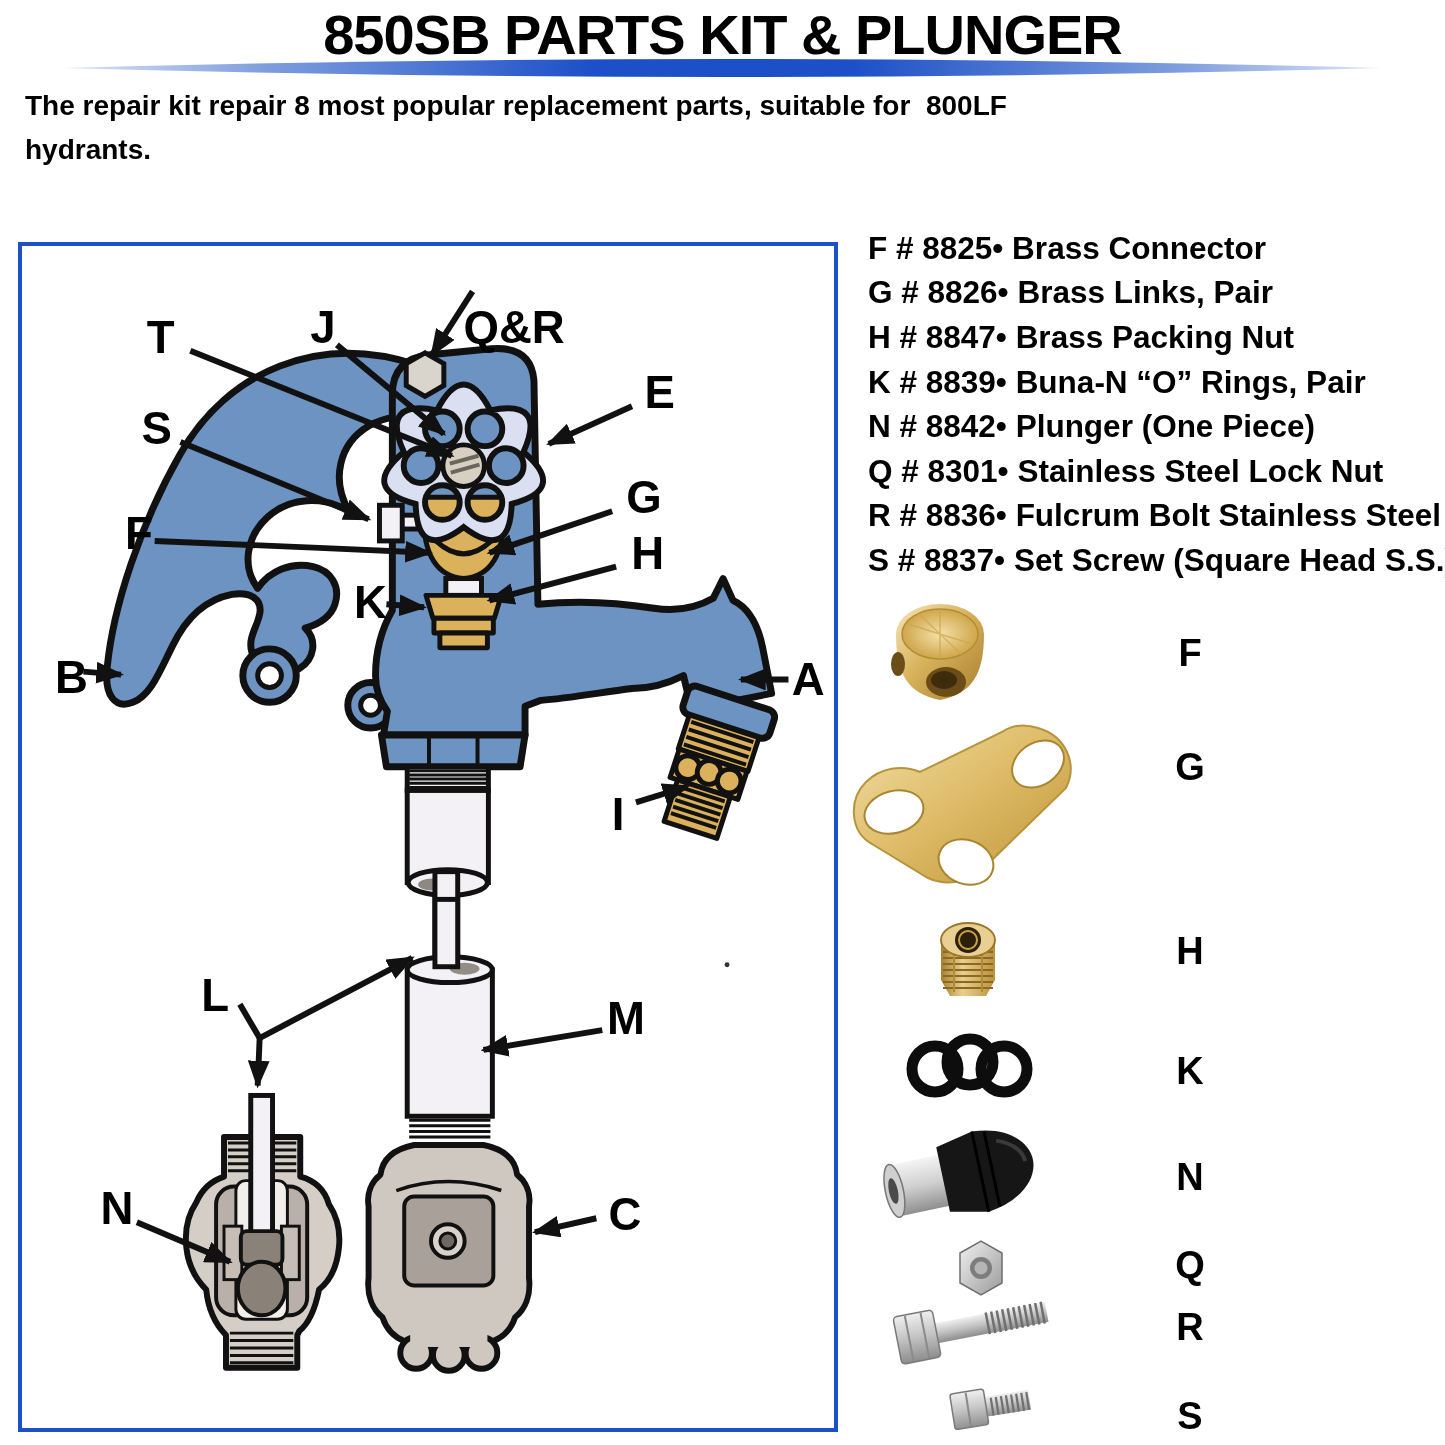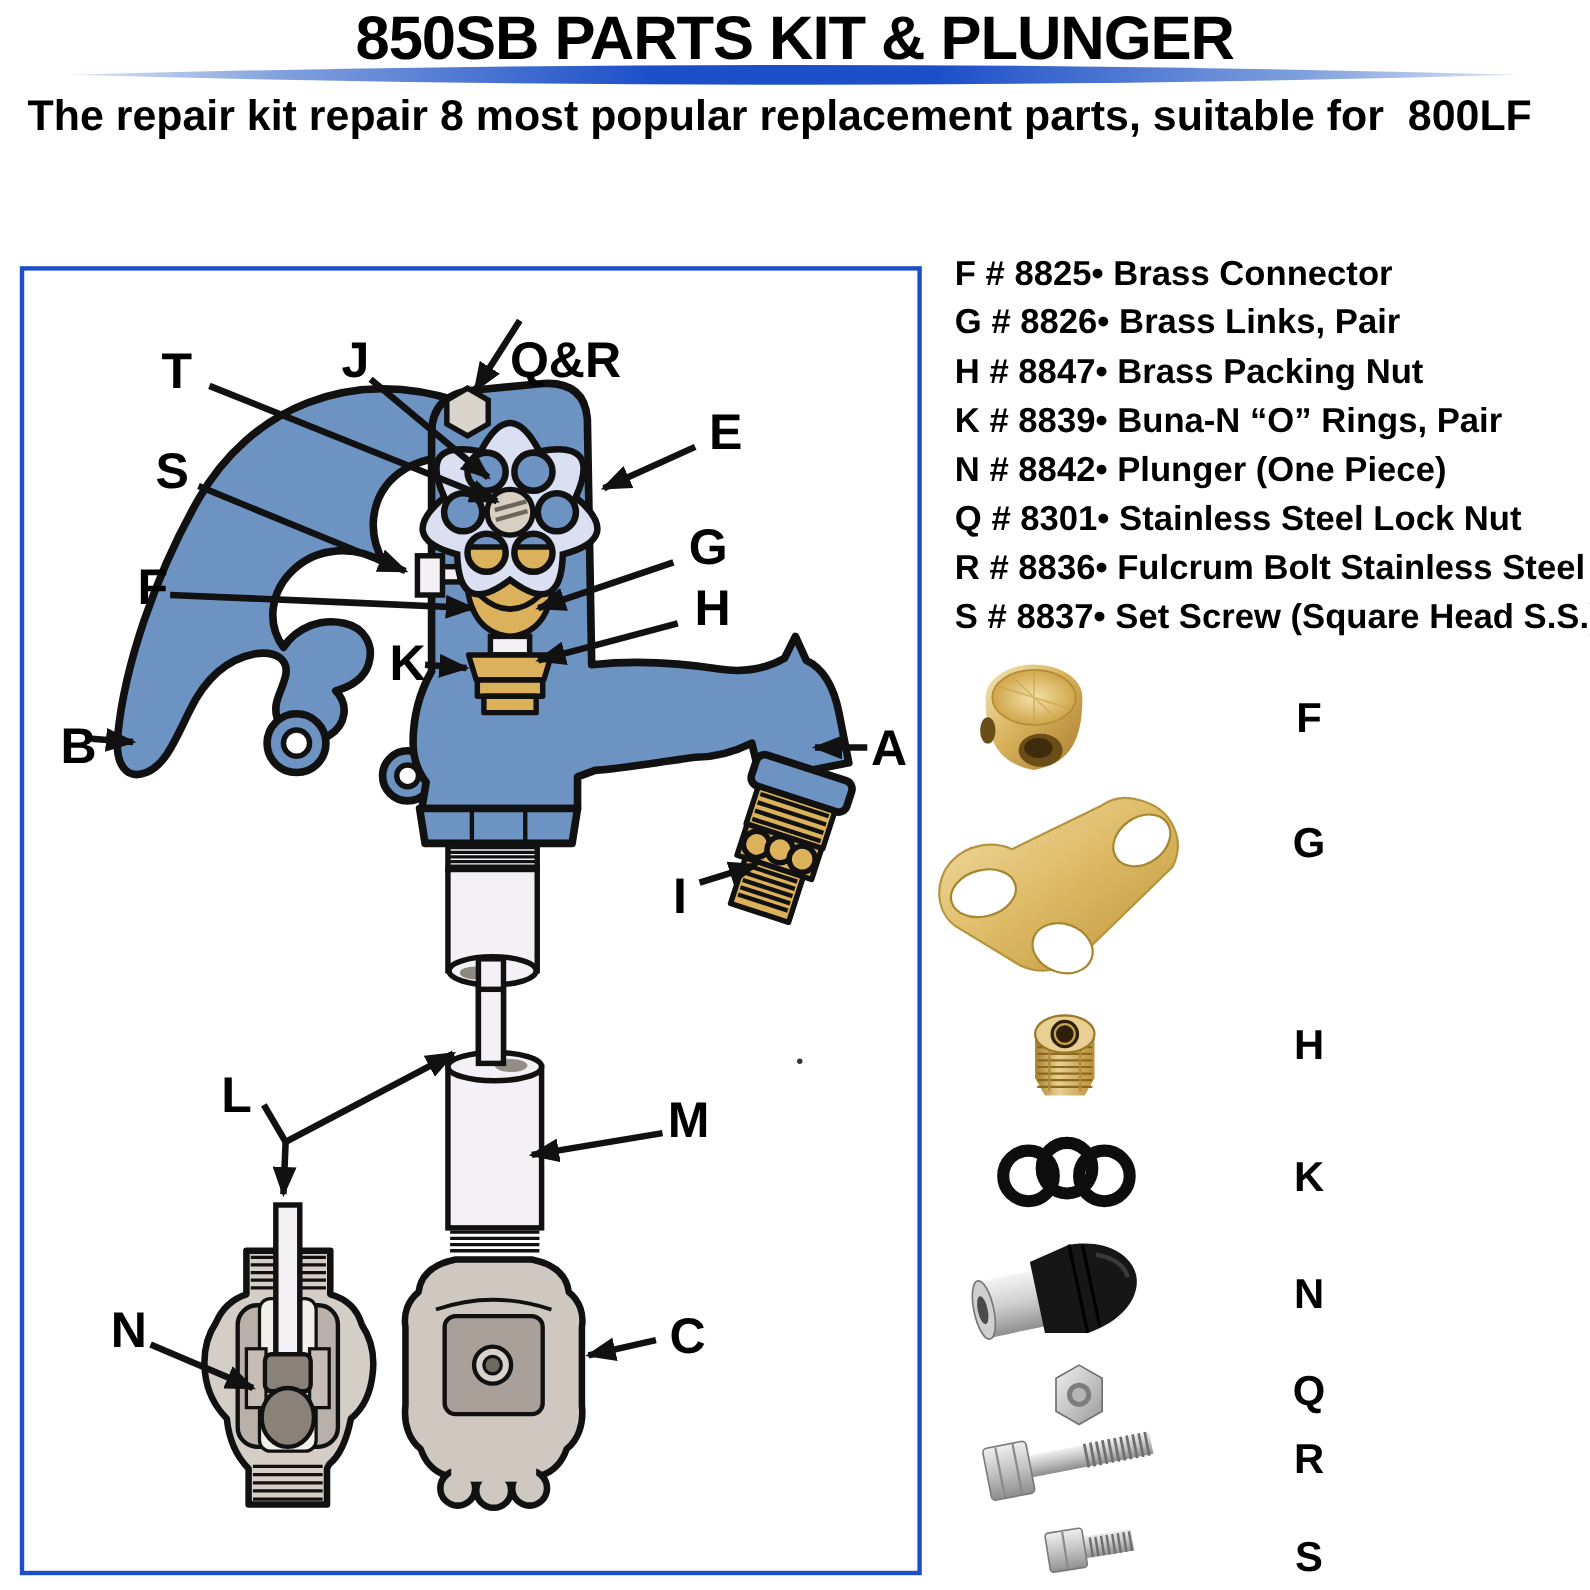--- a/index.html
+++ b/index.html
@@ -1,21 +1,21 @@
 <!DOCTYPE html>
 <html style="--accent: #1d4fc8; --blue: #6d93c2; --brass: #dcb15b; --wheel: #dadff2;"><head>
 <meta charset="utf-8">
 <style>
   html,body{margin:0;padding:0;background:#fff;}
   .page{position:relative;width:1445px;height:1445px;background:#fff;overflow:hidden;
         font-family:"Liberation Sans",sans-serif;color:#000;}
   .title{position:absolute;top:2px;left:0;width:100%;text-align:center;
          font-size:56px;font-weight:bold;letter-spacing:-1px;}
   .swoosh{position:absolute;left:62px;top:57px;}
-  .desc{position:absolute;left:25px;top:84px;width:1408px;font-size:39px;font-weight:bold;
+  .desc{position:absolute;left:25px;top:84px;width:1408px;font-size:28px;font-weight:bold;
         line-height:43.5px;}
   .desc .dline{white-space:pre;}
   .plist{position:absolute;left:868px;top:226px;font-size:31.5px;font-weight:bold;}
   .plist .row{height:44.6px;display:flex;align-items:center;white-space:pre;}
   .dbox{position:absolute;left:18px;top:242px;width:820px;height:1190px;
         border:4px solid var(--accent);box-sizing:border-box;background:#fff;}
   .photo{position:absolute;}
   .pletter{position:absolute;width:56px;text-align:center;font-size:38px;font-weight:bold;}
   :root{--accent:#1d4fc8;--blue:#6d93c2;--brass:#dcb15b;--wheel:#dadff2;}
   .blue{fill:var(--blue);stroke:#111;stroke-width:7;stroke-linejoin:round;}
@@ -41,20 +41,21 @@
           <stop offset="0.6" stop-color="#1d50c8"></stop>
         <stop offset="0.85" stop-color="#7f9fdd"></stop>
           <stop offset="1" stop-color="#dfe6f5"></stop>
       </linearGradient>
     </defs>
     <path d="M0,11 Q660,-7 1320,11 Q660,29 0,11 Z" fill="url(#swg)"></path>
   </svg>
 
   <div class="desc">
     <div class="dline">The repair kit repair 8 most popular replacement parts, suitable for  800LF</div>
+    <div class="dline">hydrants.</div>
   </div>
 
   <div class="plist">
     <div class="row">F # 8825• Brass Connector</div>
     <div class="row">G # 8826• Brass Links, Pair</div>
     <div class="row">H # 8847• Brass Packing Nut</div>
     <div class="row">K # 8839• Buna-N “O” Rings, Pair</div>
     <div class="row">N # 8842• Plunger (One Piece)</div>
     <div class="row">Q # 8301• Stainless Steel Lock Nut</div>
     <div class="row">R # 8836• Fulcrum Bolt Stainless Steel</div>

